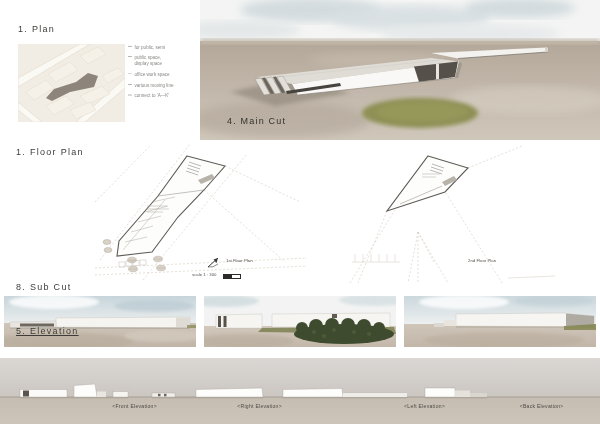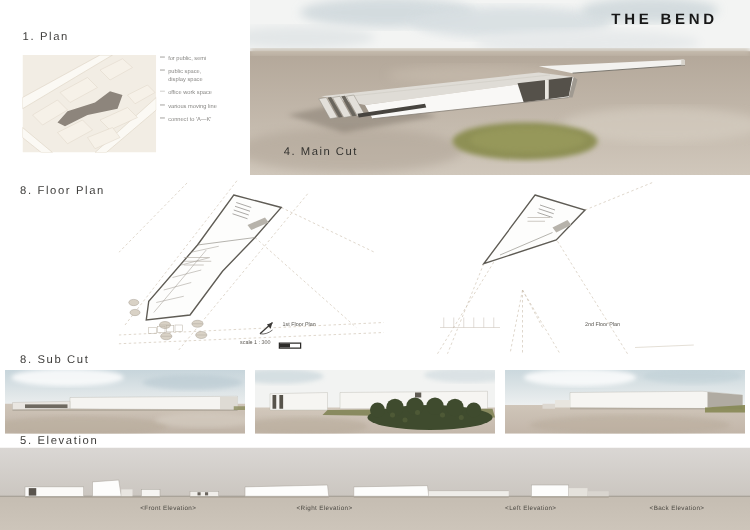--- a/index.html
+++ b/index.html
@@ -74,21 +74,20 @@
     <polygon points="55,79 61,78 70,94 64,95" fill="#e3e0da" stroke="#8f8a81" stroke-width="0.4"></polygon>
     <polygon points="66,78 72,77 81,93 75,94" fill="#e3e0da" stroke="#8f8a81" stroke-width="0.4"></polygon>
     <polygon points="77,77 83,76 92,92 86,93" fill="#e3e0da" stroke="#8f8a81" stroke-width="0.4"></polygon>
     <polygon points="62,78 65,77.6 74,93.6 71,94" fill="#6a665e"></polygon>
     <polygon points="73,77 76,76.6 85,92.6 82,93" fill="#6a665e"></polygon>
 
     <polygon points="86,91 140,83 141,86 87,94" fill="#47443f"></polygon>
     <line x1="98" y1="95" x2="255" y2="78" stroke="#8b857b" stroke-width="0.7"></line>
   </svg>
 
-  <span class="board-title" style="left:489px;top:8px;">THE BEND</span>
   <span class="render-label" style="left:227px;top:116px;">4. Main Cut</span>
 
   <span class="heading" style="left:18px;top:24px;">1. Plan</span>
 
   <svg class="abs" style="left:18px;top:44px;" width="107" height="78" viewBox="0 0 107 78">
     <rect x="0" y="0" width="107" height="78" fill="#f2ede4"></rect>
 
     <polygon points="0,34 62,0 72,0 0,43" fill="#fbf9f4" stroke="#ddd3c4" stroke-width="0.5"></polygon>
     <polygon points="58,78 107,34 107,44 67,78" fill="#fbf9f4" stroke="#ddd3c4" stroke-width="0.5"></polygon>
     <polygon points="0,58 24,78 15,78 0,66" fill="#fbf9f4" stroke="#ddd3c4" stroke-width="0.5"></polygon>
@@ -105,21 +104,21 @@
   </svg>
 
   <div class="bullets">
     <div class="bullet"><span class="dash"></span><span class="txt">for public, semi</span></div>
     <div class="bullet"><span class="dash"></span><span class="txt narrow">public space, display space</span></div>
     <div class="bullet"><span class="dash" style="border-color:#c4c3bf;"></span><span class="txt">office work space</span></div>
     <div class="bullet"><span class="dash"></span><span class="txt">various moving line</span></div>
     <div class="bullet"><span class="dash"></span><span class="txt">connect to 'A—K'</span></div>
   </div>
 
-  <span class="heading" style="left:16px;top:147px;">8. Floor Plan</span>
+  <span class="heading" style="left:16px;top:147px;">1. Floor Plan</span>
 
   <svg class="abs" style="left:95px;top:142px;" width="215" height="140" viewBox="0 0 215 140">
     <g stroke="#cbbfae" stroke-width="0.5" stroke-dasharray="2 2" fill="none">
       <path d="M5,118 L95,2"></path>
         <path d="M48,138 L152,12"></path>
         <path d="M0,60 L55,4"></path>
       <path d="M130,24 L205,60"></path>
         <path d="M109,48 L190,120"></path>
       <path d="M0,126 L212,116"></path>
         <path d="M0,133 L212,124"></path>
@@ -314,21 +313,21 @@
     <rect y="28" width="192" height="23" fill="url(#gr3)"></rect>
     <ellipse cx="100" cy="44" rx="80" ry="8" fill="#b5a998" opacity="0.45" filter="url(#sb4)"></ellipse>
     <polygon points="52,18 158,17 190,20 190,31 52,30" fill="#f6f5f2" stroke="#b5b0a8" stroke-width="0.3"></polygon>
     <polygon points="162,17.5 190,20 190,31 162,30" fill="#b0aba2"></polygon>
     <rect x="40" y="24" width="12" height="6" fill="#e8e5df"></rect>
     <rect x="30" y="27" width="10" height="4" fill="#ddd8d1"></rect>
     <rect x="52" y="30.5" width="138" height="1" fill="#a89f93" opacity="0.7"></rect>
     <polygon points="160,30 192,28 192,34 160,34" fill="#82854f" opacity="0.85"></polygon>
   </svg>
 
-  <span class="heading" style="left:16px;top:347px;">5. Elevation</span>
+  <span class="heading" style="left:16px;top:326px;text-decoration:underline;">5. Elevation</span>
 
   <svg class="abs" style="left:0;top:358px;" width="600" height="66" viewBox="0 0 600 66">
     <defs>
       <linearGradient id="band1" x1="0" y1="0" x2="0" y2="1">
         <stop offset="0" stop-color="#dad7d4"></stop>
           <stop offset="1" stop-color="#cbc6c0"></stop>
       </linearGradient>
       <linearGradient id="band2" x1="0" y1="0" x2="0" y2="1">
         <stop offset="0" stop-color="#c5bdb2"></stop>
           <stop offset="1" stop-color="#cdc5ba"></stop>

